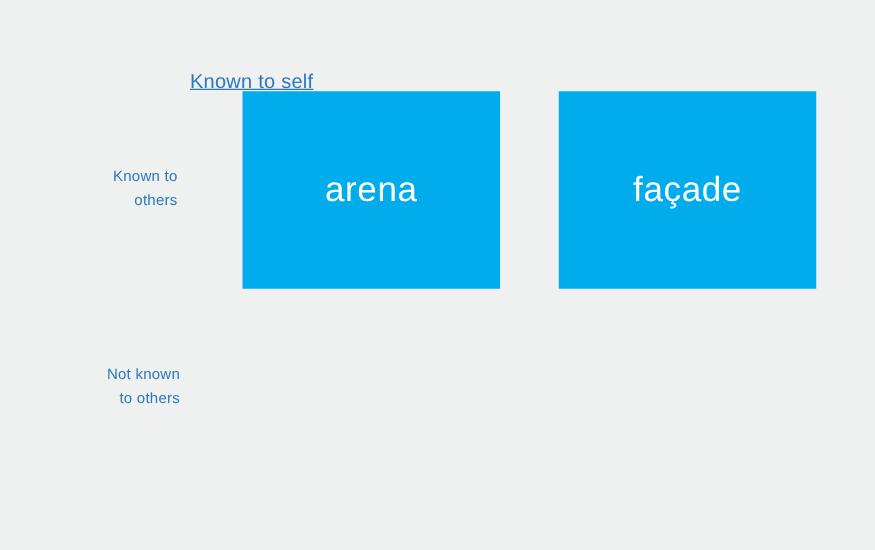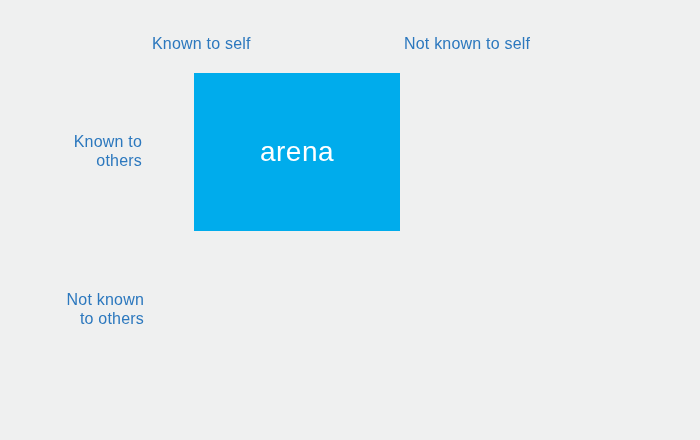--- a/index.html
+++ b/index.html
@@ -13,33 +13,34 @@
     font-family: "Liberation Sans", sans-serif;
     overflow: hidden;
   }
   .canvas {
     position: relative;
     width: 700px;
     height: 440px;
   }
   .col-header {
     position: absolute;
-    top: 35px;
+    top: 57px;
     font-size: 16px;
     letter-spacing: 0.2px;
     color: var(--label, #2C78BE);
     white-space: nowrap;
+    text-decoration: underline;
   }
   .col-header.col1 { left: 152px; }
   .col-header.col2 { left: 404px; }
   .row-label {
     position: absolute;
     width: 130px;
     text-align: right;
-    font-size: 16px;
+    font-size: 12px;
     line-height: 19px;
     letter-spacing: 0.2px;
     color: var(--label, #2C78BE);
     white-space: pre-line;
   }
   .row-label.row1 { left: 12px; top: 132px; }
   .row-label.row2 { left: 14px; top: 290px; }
   .grid {
     position: absolute;
     left: 151px;
@@ -65,27 +66,29 @@
     letter-spacing: 0.5px;
   }
 </style>
 </head>
 <body>
 
 <div class="canvas">
 
   <div class="col-header col1">Known to self</div>
 
-  <div class="col-header col2">Not known to self</div>
 
   <div class="row-label row1">Known to
 others</div>
 
   <div class="row-label row2">Not known
 to others</div>
 
   <div class="grid">
     <div class="cell">
       <span>arena</span>
     </div>
+    <div class="cell">
+      <span>façade</span>
+    </div>
   </div>
 
 </div>
 
 </body></html>

